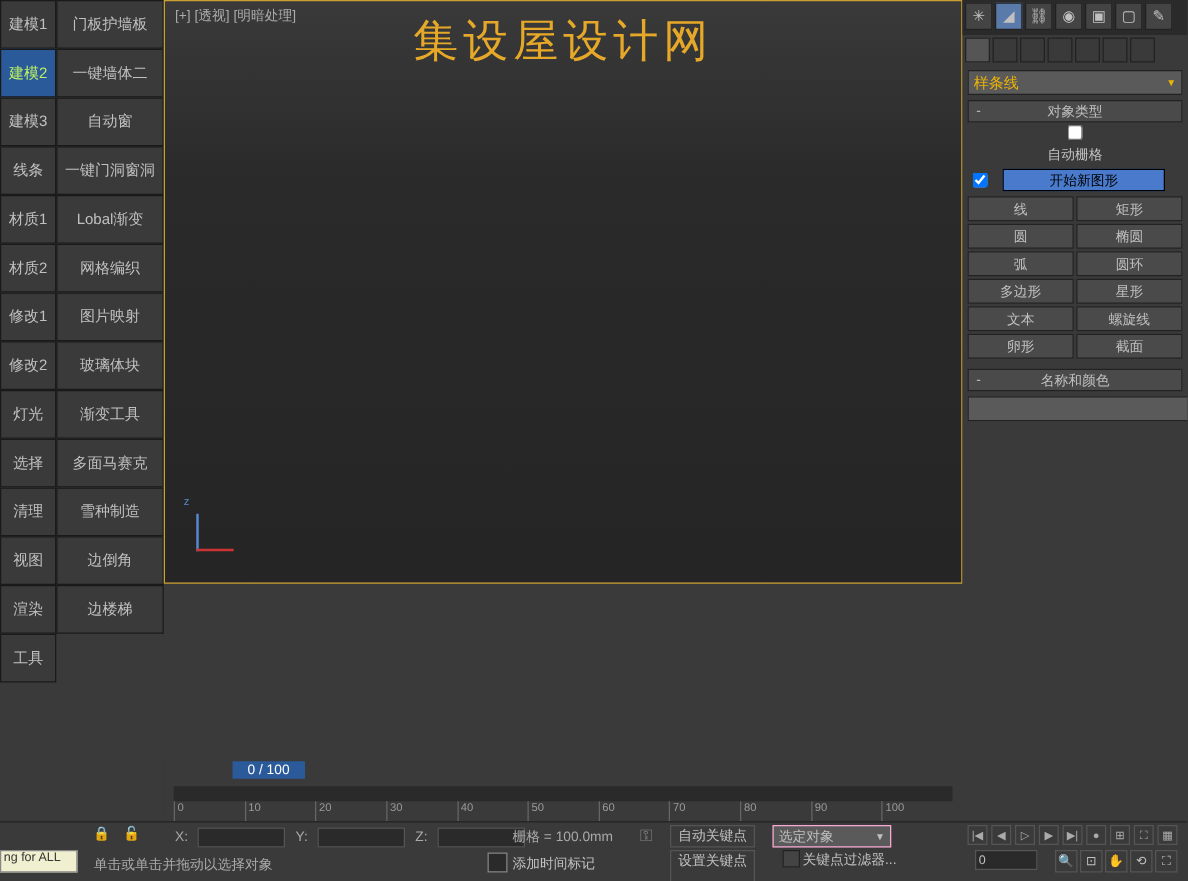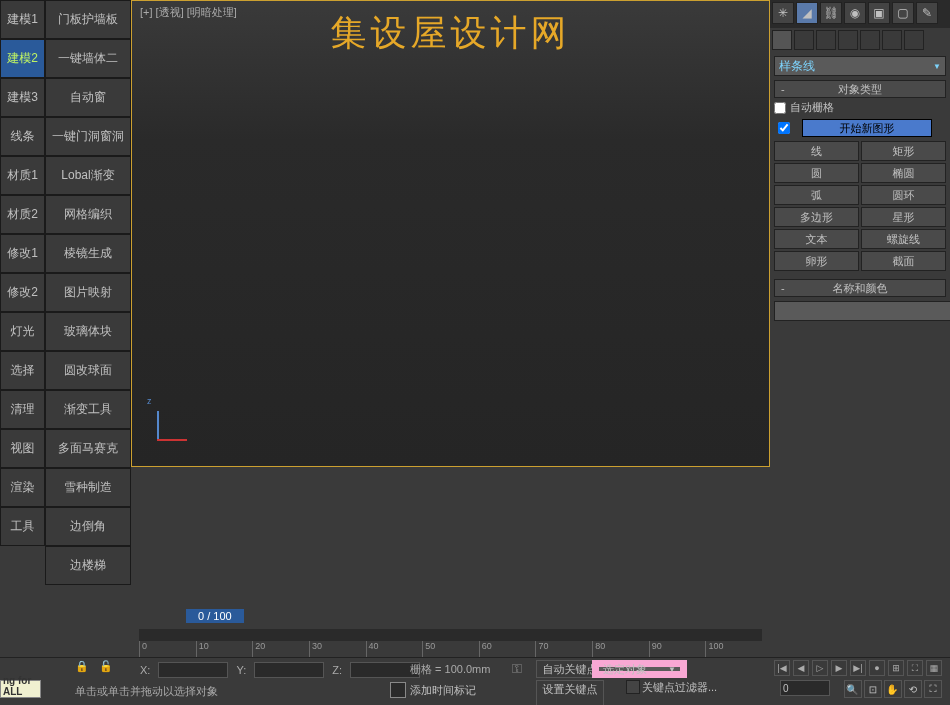--- a/index.html
+++ b/index.html
@@ -25,27 +25,27 @@
 .ruler { position: absolute; left: 8px; top: 34px; right: 8px; height: 16px; display: flex; justify-content: space-between; font-size: 9px; color: #999; }
 .ruler span { flex: 1; text-align: left; border-left: 1px solid #666; padding-left: 2px; }
 
 .right-panel { position: absolute; right: 0; top: 0; width: 180px; height: 660px; background: #3a3a3a; }
 .top-icons { height: 28px; display: flex; gap: 2px; padding: 2px; background: #2a2a2a; }
 .top-icons .icn { width: 22px; height: 22px; background: #444; border: 1px solid #222; display: flex; align-items: center; justify-content: center; font-size: 12px; }
 .tab-icons { height: 24px; display: flex; gap: 2px; padding: 2px; }
 .tab-icons .icn { width: 20px; height: 20px; background: #3a3a3a; border: 1px solid #222; }
 .tab-icons .icn.active { background: #555; }
 
-.dropdown { margin: 4px; height: 20px; background: #5a5a5a; border: 1px solid #222; color: #7dd3fc; padding: 0 4px; display: flex; align-items: center; justify-content: space-between; }
+.dropdown { margin: 4px; height: 20px; background: #5a5a5a; border: 1px solid #222; color: #eab308; padding: 0 4px; display: flex; align-items: center; justify-content: space-between; }
 .dropdown::after { content: "▼"; font-size: 8px; }
 
 .rollout-head { margin: 2px 4px; height: 18px; background: #4a4a4a; border: 1px solid #222; color: #c0c0c0; display: flex; align-items: center; justify-content: center; font-size: 11px; position: relative; }
 .rollout-head::before { content: "-"; position: absolute; left: 6px; }
 
-.chk-row { margin: 2px 4px; display: flex; align-items: center; justify-content: flex-start; gap: 4px; font-size: 11px; }
+.chk-row { margin: 2px 4px; display: flex; align-items: center; justify-content: space-between; gap: 4px; font-size: 11px; flex-direction: column; }
 .chk-row input { width: 12px; height: 12px; }
 .start-shape { margin: 2px 10px; height: 18px; background: #4a7acc; color: #000; border: 1px solid #000; text-align: center; font-size: 11px; display: flex; align-items: center; justify-content: center; }
 .start-row { display: flex; align-items: center; margin: 2px 8px; gap: 2px; }
 .start-row input[type=checkbox] { width: 12px; height: 12px; }
 
 .shape-grid { margin: 2px 4px; display: grid; grid-template-columns: 1fr 1fr; gap: 2px; }
 .shape-btn { height: 20px; background: #4a4a4a; border: 1px solid #222; color: #c0c0c0; font-size: 11px; display: flex; align-items: center; justify-content: center; cursor: pointer; }
 
 .name-input { margin: 4px; height: 20px; display: flex; gap: 2px; }
 .name-input input { flex: 1; background: #5a5a5a; border: 1px solid #222; color: #ddd; padding: 0 4px; }
@@ -54,32 +54,32 @@
 .coord-row { position: absolute; left: 70px; top: 4px; display: flex; gap: 8px; font-size: 11px; align-items: center; }
 .coord-row .fld { background: #2a2a2a; border: 1px solid #555; width: 70px; height: 16px; display: inline-block; }
 .coord-row .lbl { color: #aaa; }
 .grid-info { position: absolute; left: 410px; top: 4px; font-size: 11px; color: #aaa; }
 .hint { position: absolute; left: 75px; top: 26px; font-size: 11px; color: #aaa; }
 .time-tag { position: absolute; left: 390px; top: 24px; display: flex; align-items: center; gap: 4px; font-size: 11px; }
 .time-tag .icn-box { width: 16px; height: 16px; border: 1px solid #888; background: #2a2a2a; }
 
 .auto-key { position: absolute; left: 536px; top: 2px; width: 68px; height: 18px; background: #3a3a3a; border: 1px solid #555; font-size: 11px; text-align: center; line-height: 16px; }
 .set-key { position: absolute; left: 536px; top: 22px; width: 68px; height: 28px; background: #3a3a3a; border: 1px solid #555; font-size: 11px; text-align: center; line-height: 16px; }
-.key-sel { position: absolute; left: 592px; top: 2px; width: 95px; height: 18px; background: #5a5a5a; border: 7px solid #f9a8d4; font-size: 11px; padding: 0 4px; display: flex; align-items: center; justify-content: space-between; }
+.key-sel { position: absolute; left: 618px; top: 2px; width: 95px; height: 18px; background: #5a5a5a; border: 1px solid #f9a8d4; font-size: 11px; padding: 0 4px; display: flex; align-items: center; justify-content: space-between; }
 .key-sel::after { content: "▼"; font-size: 8px; }
 .key-filter { position: absolute; left: 626px; top: 22px; font-size: 11px; display: flex; align-items: flex-start; gap: 2px; }
 .key-filter .ic { width: 14px; height: 14px; background: #444; border: 1px solid #222; }
 
 .playback { position: absolute; right: 8px; top: 2px; display: flex; gap: 3px; }
 .playback .pb { width: 16px; height: 16px; background: #3a3a3a; border: 1px solid #555; font-size: 9px; display: flex; align-items: center; justify-content: center; color: #aaa; }
 .nav-ctrl { position: absolute; right: 8px; top: 22px; display: flex; gap: 2px; }
 .nav-ctrl .nc { width: 18px; height: 18px; background: #3a3a3a; border: 1px solid #555; font-size: 10px; display: flex; align-items: center; justify-content: center; }
 .frame-in { position: absolute; right: 120px; top: 22px; width: 50px; height: 16px; background: #2a2a2a; border: 1px solid #555; font-size: 10px; padding: 0 2px; display: flex; align-items: center; }
 
-.tiny-input { position: absolute; left: 0; top: 680px; width: 41px; height: 18px; background: #f0f0d0; border: 1px solid #888; font-size: 10px; padding: 0 2px; color: #333; display: flex; align-items: flex-end; font-weight: bold; }
+.tiny-input { position: absolute; left: 0; top: 680px; width: 62px; height: 18px; background: #f0f0d0; border: 1px solid #888; font-size: 10px; padding: 0 2px; color: #333; display: flex; align-items: flex-start; }
 
 .lock-icons { position: absolute; left: 75px; top: 2px; display: flex; gap: 10px; }
 .lock-icons .li { width: 14px; height: 14px; font-size: 11px; color: #888; }
 .key-ic { position: absolute; left: 512px; top: 3px; width: 18px; height: 14px; color: #888; font-size: 13px; }
 </style>
 </head>
 <body>
 
 <div class="left-sidebar">
   <div class="col1" id="col1">
@@ -98,24 +98,22 @@
       <div class="side-btn">渲染</div>
       <div class="side-btn">工具</div>
     </div>
   <div class="col2" id="col2">
       <div class="side-btn">门板护墙板</div>
       <div class="side-btn">一键墙体二</div>
       <div class="side-btn">自动窗</div>
       <div class="side-btn">一键门洞窗洞</div>
       <div class="side-btn">Lobal渐变</div>
       <div class="side-btn">网格编织</div>
-      <div class="side-btn">棱镜生成</div>
       <div class="side-btn">图片映射</div>
       <div class="side-btn">玻璃体块</div>
-      <div class="side-btn">圆改球面</div>
       <div class="side-btn">渐变工具</div>
       <div class="side-btn">多面马赛克</div>
       <div class="side-btn">雪种制造</div>
       <div class="side-btn">边倒角</div>
       <div class="side-btn">边楼梯</div>
     </div>
 </div>
 
 <div class="viewport">
   <div class="vp-label">[+] [透视] [明暗处理]</div>

